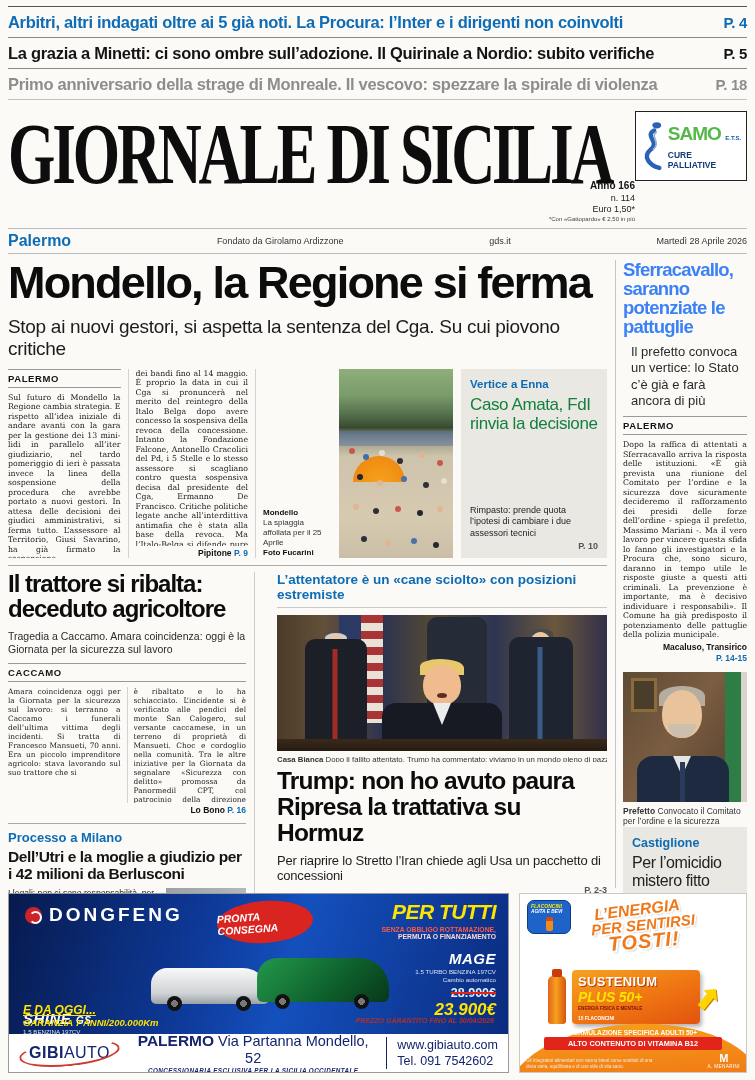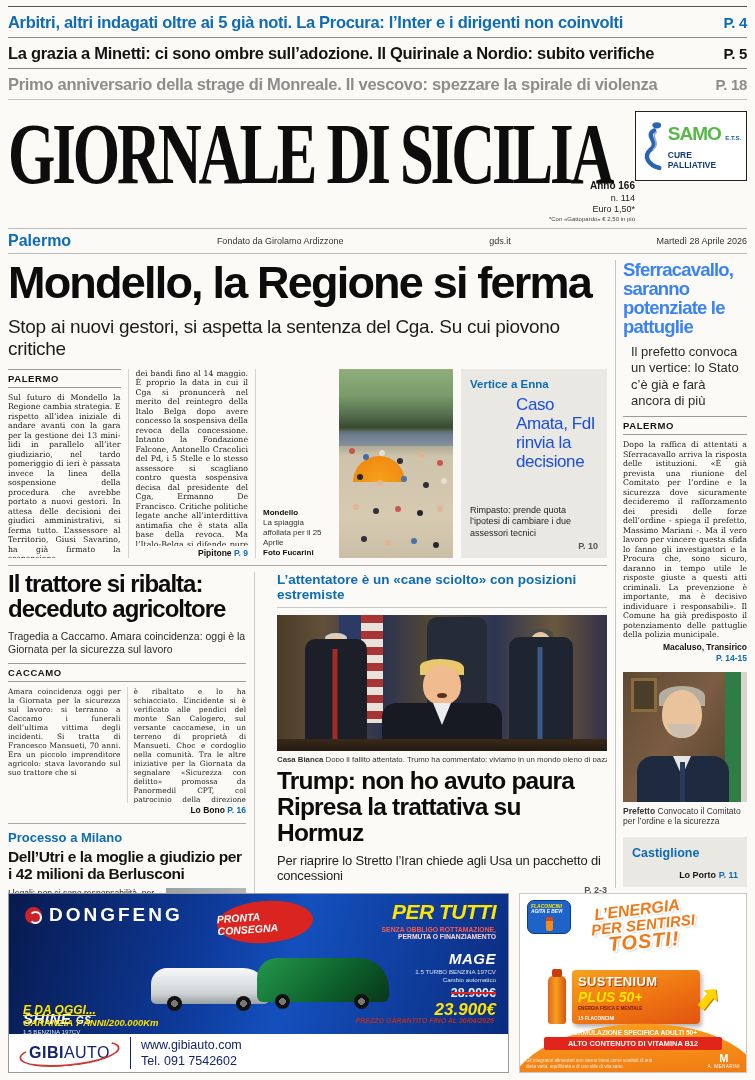--- a/index.html
+++ b/index.html
@@ -67,21 +67,21 @@
     background:radial-gradient(circle at 50% 100%, #f6a21c 0%, #ef8c12 70%); border-radius:52px 52px 0 0; }
   .crowd { position:absolute; width:6px; height:6px; border-radius:50%; background:#c9574f;
     box-shadow: 14px 6px 0 #3f6db2, 30px 2px 0 #e8ded0, 48px 10px 0 #2f2f38, 70px 4px 0 #e0b494,
     88px 12px 0 #c9574f, 8px 26px 0 #26262e, 28px 32px 0 #e0b494, 52px 28px 0 #4a71a8,
     74px 34px 0 #2f2f38, 92px 30px 0 #e8ded0, 4px 56px 0 #e0b494, 24px 60px 0 #2f2f38,
     46px 58px 0 #c9574f, 68px 62px 0 #26262e, 88px 58px 0 #e0b494, 12px 88px 0 #2f2f38,
     36px 92px 0 #e0b494, 62px 90px 0 #4a71a8, 84px 94px 0 #26262e; }
   .box-gray { background:#e9e8e2; padding:9px 9px 7px 9px; }
   .enna-box { width:146px; flex:none; height:189px; display:flex; flex-direction:column; }
   .kicker { color:#0d6cb5; font-weight:bold; font-size:11.5px; }
-  .enna-hl { font-size:17px; font-weight:400; color:#1d4ed8; line-height:1.12; letter-spacing:-0.4px; margin-top:5px;margin-left:46px; }
+  .enna-hl { font-size:17px; font-weight:400; color:#15803d; line-height:1.12; letter-spacing:-0.4px; margin-top:5px; }
   .enna-txt { font-size:9px; color:#222; line-height:1.25; margin-top:auto; }
   .enna-pg { font-size:9px; color:#555; font-weight:bold; text-align:right; margin-top:2px; }
   
   .row2 { display:flex; border-top:1px solid #aaa; margin-top:7px; padding-top:6px; height:330px; }
   .tratt { width:246px; flex:none; padding-right:8px; }
   .tratt-hl { font-size:24px; font-weight:bold; letter-spacing:-1px; line-height:1.04; color:#0c0c0c; }
   .tratt-sf { font-size:10.5px; color:#2b2b2b; line-height:1.25; margin:8px 0 7px 0; }
   .tratt-cols { display:flex; height:116px; }
   .minicol { flex:1; min-width:0; overflow:hidden; }
   .minicol .bodytext { font-size:7.4px; }
@@ -119,21 +119,21 @@
   .sb-hl { font-size:18.5px; font-weight:bold; letter-spacing:-0.8px; line-height:1.03; color:#3b82f6; margin-top:4px; }
   .sb-sf { font-size:13px; color:#2b2b2b; line-height:1.25; margin:8px 0 7px 8px; }
   .sb-body { max-height:204px; }
   .sb-byline { font-size:8.5px; text-align:right; line-height:1.3; margin-top:2px; }
   .prefetto { width:100%; height:130px; margin-top:8px;
     background:linear-gradient(125deg,#5e4a34 0%,#7b5d42 45%,#4b3a27 100%); }
   .itflag { position:absolute; right:6px; top:0; width:16px; height:100%; background:#2e7d46; }
   .itflag::after { content:""; position:absolute; right:-6px; top:0; width:6px; height:100%; background:#d8d4cc; }
   .frame { position:absolute; left:8px; top:6px; width:26px; height:34px; border:3px solid #8a6b3e; background:#4a3d2a; }
   .sb-cap { font-size:8.5px; color:#333; line-height:1.25; margin-top:4px; }
-  .cast-box { margin-top:10px; }
+  .cast-box { }
   .cast-hl { font-size:16px; font-weight:400; color:#222; letter-spacing:-0.4px; line-height:1.12; margin-top:4px; }
   .cast-by { font-size:9px; text-align:right; margin-top:10px; }
   
   .ads { position:absolute; top:893px; left:8px; right:8px; height:180px; display:flex; gap:10px; }
   .dongfeng { position:relative; flex:1; border:1px solid #9a9a9a; overflow:hidden; color:#fff;
     background:linear-gradient(105deg,#071a4e 0%,#0e3a9a 38%,#1450bd 55%,#0a2a7c 100%); }
   .df-logo { position:absolute; left:16px; top:10px; display:flex; align-items:center; gap:7px; }
   .df-circle { width:17px; height:17px; border-radius:50%; background:#cc2229; position:relative; }
   .df-circle::after { content:""; position:absolute; left:4px; top:4px; width:9px; height:9px;
     border-radius:50%; border:2px solid #fff; border-left-color:transparent; }
@@ -404,20 +404,21 @@
         <div class="suit" style="left:14px; width:92px; height:46px; background:#1d2a40; border-radius:16px 16px 0 0;"></div>
         <div class="shirt" style="border-top:20px solid #e6e6e6; bottom:26px; left:50px; transform:none;"></div>
         <div class="tie" style="left:57px; transform:none; height:40px; background:#2a3a5a;"></div>
       </div>
       <div class="sb-cap">
         <b>Prefetto</b>
         <span>Convocato il Comitato per l’ordine e la sicurezza</span>
       </div>
       <div class="cast-box box-gray">
         <div class="kicker" style="font-size:12.5px;">Castiglione</div>
+        <div class="cast-hl">Per l’omicidio mistero fitto</div>
         <div class="cast-by">
           <b>Lo Porto</b>
           <span class="pref">P. 11</span>
         </div>
       </div>
     </div>
   </div>
 
   <div class="ads">
 
@@ -460,20 +461,24 @@
       </div>
 
       <div class="df-promo">
         <div class="df-promo1">E DA OGGI...</div>
         <div class="df-promo2">GARANZIA 7 ANNI/200.000Km</div>
       </div>
       <div class="df-guar">PREZZO GARANTITO FINO AL 30/04/2026</div>
 
       <div class="df-bar">
         <div class="gibi"><b>GIBI</b><span>AUTO</span></div>
+        <div class="df-addr">
+          <div class="df-addr-1"><b>PALERMO</b> <span>Via Partanna Mondello, 52</span></div>
+          <div class="df-addr-2">CONCESSIONARIA ESCLUSIVA PER LA SICILIA OCCIDENTALE</div>
+        </div>
         <div class="df-contact">
           <div>www.gibiauto.com</div>
           <div>Tel. 091 7542602</div>
         </div>
       </div>
     </div>
 
     <div class="sust">
       <div class="su-badge">
         <div class="su-b1">FLACONCINI</div>

